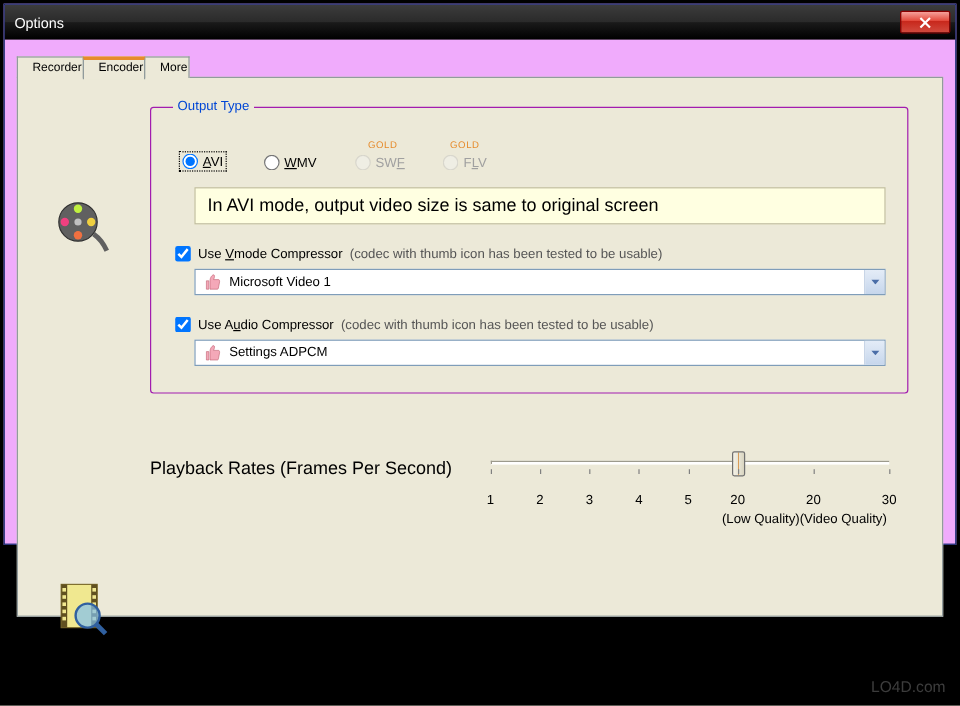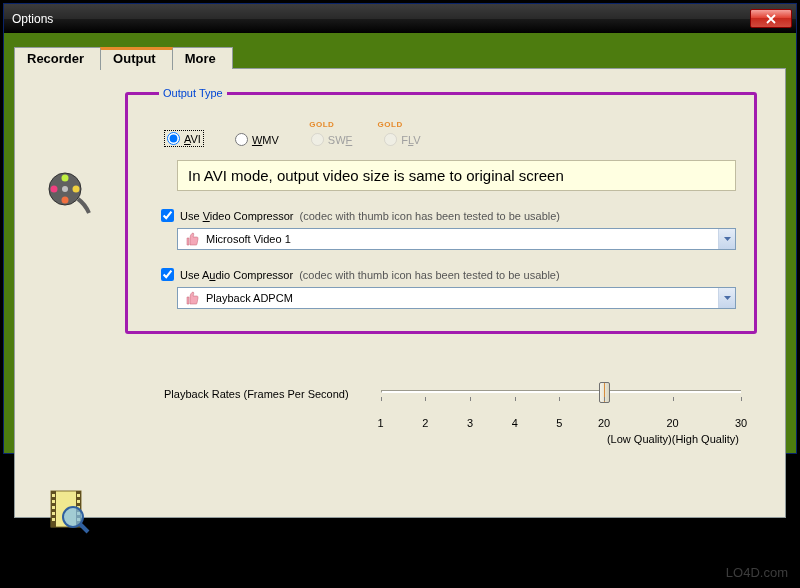--- a/index.html
+++ b/index.html
@@ -9,21 +9,21 @@
   background: #000;
   width: 800px;
   height: 588px;
   overflow: hidden;
   position: relative;
 }
 .window {
   position: absolute;
   left: 3px; top: 3px;
   width: 794px; height: 451px;
-  background: #4d7c0f;
+  background: #f0abfc;
   border: 1px solid #0a246a;
   box-shadow: 0 0 3px rgba(0,0,0,0.5);
 }
 .titlebar {
   height: 29px;
   background: linear-gradient(to bottom, #3c3c3c 0%, #2a2a2a 50%, #1a1a1a 51%, #000 100%);
   display: flex;
   align-items: center;
   padding: 0 4px 0 8px;
   color: #fff;
@@ -41,51 +41,50 @@
 .close-btn svg { width: 10px; height: 10px; }
 .content {
   padding: 14px 10px 10px 10px;
 }
 .tabs {
   display: flex;
   position: relative;
   z-index: 2;
 }
 .tab {
-  padding: 3px 16px 3px 12px;
+  padding: 3px 1px 3px 12px;
   background: #ece9d8;
   border: 1px solid #919b9c;
   border-bottom: none;
   margin-right: -1px;
   cursor: pointer;
   position: relative;
-  font-size: 13px;
-  font-weight: bold;
+  font-size: 10px;
 }
 .tab.active {
   background: #ece9d8;
   border-top: 3px solid #e68b2c;
   padding-top: 1px;
   z-index: 3;
   margin-bottom: -1px;
   padding-bottom: 4px;
 }
 .panel {
   border: 1px solid #919b9c;
   background: #ece9d8;
   padding: 18px 20px 20px 20px;
   min-height: 450px;
   position: relative;
   top: -1px;
   z-index: 1;
 }
 fieldset.output-type {
-  border: 3px solid #a21caf;
+  border: 1px solid #a21caf;
   border-radius: 3px;
-  padding: 14px 18px 18px 31px;
+  padding: 14px 18px 18px 18px;
   margin-left: 90px;
   margin-right: 8px;
   position: relative;
 }
 fieldset legend {
   padding: 0 4px;
   color: #0046d5;
   font-size: 11px;
 }
 .side-icon {
@@ -109,23 +108,23 @@
 .radio-group.disabled input[type=radio] { opacity: 0.6; }
 .radio-group.selected {
   outline: 1px dotted #000;
   outline-offset: 0px;
   padding: 1px 2px;
   margin-top: 18px;
 }
 .gold-badge {
   position: absolute;
   top: -13px;
-  right: 18px;
+  right: 6px;
   font-size: 8px;
-  font-weight: bold;
+  font-weight: normal;
   color: #e68b2c;
   letter-spacing: 0.5px;
 }
 .hint-box {
   background: #ffffe1;
   border: 1px solid #c0bca0;
   padding: 6px 10px;
   margin: 0 0 18px 18px;
   font-size: 15px;
 }
@@ -163,21 +162,21 @@
   display: flex; align-items: center; justify-content: center;
 }
 .combo-arrow svg { width: 7px; height: 4px; }
 .playback-row {
   display: flex;
   align-items: flex-start;
   margin-top: 48px;
   margin-left: 90px;
   gap: 32px;
 }
-.playback-label { font-size: 11px; margin-top: 6px; margin-left: 39px; }
+.playback-label { font-size: 15px; margin-top: 6px; }
 .slider-container { flex: 1; position: relative; padding-right: 24px; }
 .slider-track {
   height: 3px;
   background: #fff;
   border-top: 1px solid #9c9a8d;
   border-left: 1px solid #9c9a8d;
   border-bottom: 1px solid #fff;
   position: relative;
   margin-top: 8px;
 }
@@ -250,21 +249,21 @@
     <div class="close-btn">
       <svg viewBox="0 0 10 10">
           <path d="M1 1 L9 9 M9 1 L1 9" stroke="#fff" stroke-width="1.8"></path>
         </svg>
     </div>
   </div>
 
   <div class="content">
     <div class="tabs">
       <div class="tab"><span>Recorder</span></div>
-      <div class="tab active"><span>Output</span></div>
+      <div class="tab active"><span>Encoder</span></div>
       <div class="tab"><span>More</span></div>
     </div>
 
     <div class="panel">
 
       <div class="side-icon film-icon">
         <svg width="48" height="48" viewBox="0 0 48 48">
           <circle cx="20" cy="20" r="16" fill="#606060" stroke="#303030"></circle>
           <circle cx="20" cy="20" r="3" fill="#c0c0c0"></circle>
           <circle cx="20" cy="9" r="3.5" fill="#c0f040"></circle>
@@ -296,21 +295,21 @@
             <span class="gold-badge">GOLD</span>
             <input type="radio" name="ot" disabled="" style="">
             <label><span>F</span><u>L</u><span>V</span></label>
           </div>
         </div>
 
         <div class="hint-box">In AVI mode, output video size is same to original screen</div>
 
         <div class="checkbox-row">
           <input type="checkbox" checked="" style="">
-          <label><span>Use </span><u>V</u><span>ideo Compressor</span></label>
+          <label><span>Use </span><u>V</u><span>mode Compressor</span></label>
           <span class="hint">(codec with thumb icon has been tested to be usable)</span>
         </div>
         <div class="combo">
           <span class="combo-icon">
             <svg width="16" height="14" viewBox="0 0 16 14">
                 <path d="M3 6 h2 v7 h-2 z M6 6 c0-3 2-5 3-5 c1 0 1 2 0 4 h4 c1 0 1 1 1 2 l-1 5 c0 1-1 1-1 1 h-6 z" fill="#f4a8b8" stroke="#c06070" stroke-width="0.5"></path>
               </svg>
           </span>
           <span class="combo-text">Microsoft Video 1</span>
           <span class="combo-arrow">
@@ -324,21 +323,21 @@
           <input type="checkbox" checked="" style="">
           <label><span>Use A</span><u>u</u><span>dio Compressor</span></label>
           <span class="hint">(codec with thumb icon has been tested to be usable)</span>
         </div>
         <div class="combo" style="margin-bottom:4px">
           <span class="combo-icon">
             <svg width="16" height="14" viewBox="0 0 16 14">
                 <path d="M3 6 h2 v7 h-2 z M6 6 c0-3 2-5 3-5 c1 0 1 2 0 4 h4 c1 0 1 1 1 2 l-1 5 c0 1-1 1-1 1 h-6 z" fill="#f4a8b8" stroke="#c06070" stroke-width="0.5"></path>
               </svg>
           </span>
-          <span class="combo-text">Playback ADPCM</span>
+          <span class="combo-text">Settings ADPCM</span>
           <span class="combo-arrow">
             <svg viewBox="0 0 7 4">
                 <path d="M0 0 L3.5 4 L7 0 z" fill="#4a6da7"></path>
               </svg>
           </span>
         </div>
       </fieldset>
 
       <div class="side-icon playback-icon">
         <svg width="48" height="48" viewBox="0 0 48 48">
@@ -381,21 +380,21 @@
             <span style="left:12.4%">2</span>
             <span style="left:24.8%">3</span>
             <span style="left:37.2%">4</span>
             <span style="left:49.6%">5</span>
             <span style="left:62%">20</span>
             <span style="left:81%">20</span>
             <span style="left:100%">30</span>
           </div>
           <div class="quality-labels">
             <span>(Low Quality)</span>
-            <span>(High Quality)</span>
+            <span>(Video Quality)</span>
           </div>
         </div>
       </div>
 
     </div>
   </div>
 </div>
 
 <div class="watermark">LO4D.com</div>
 

